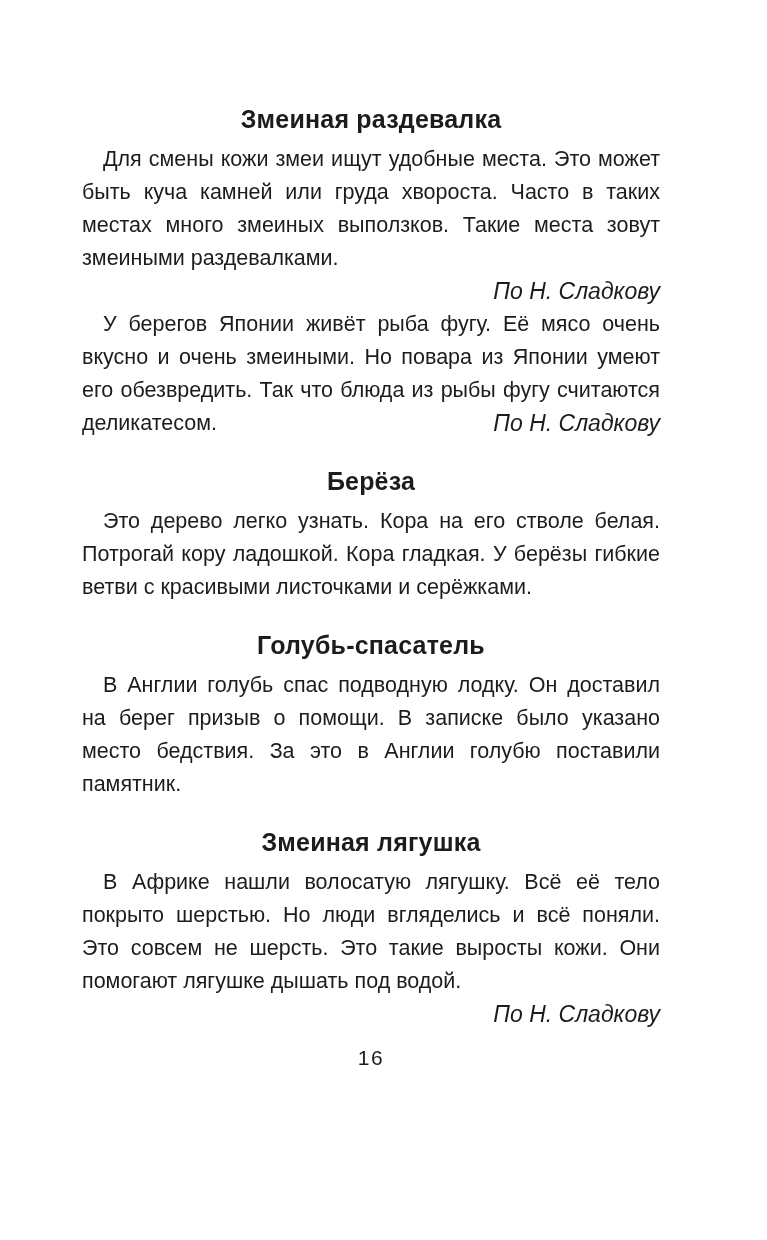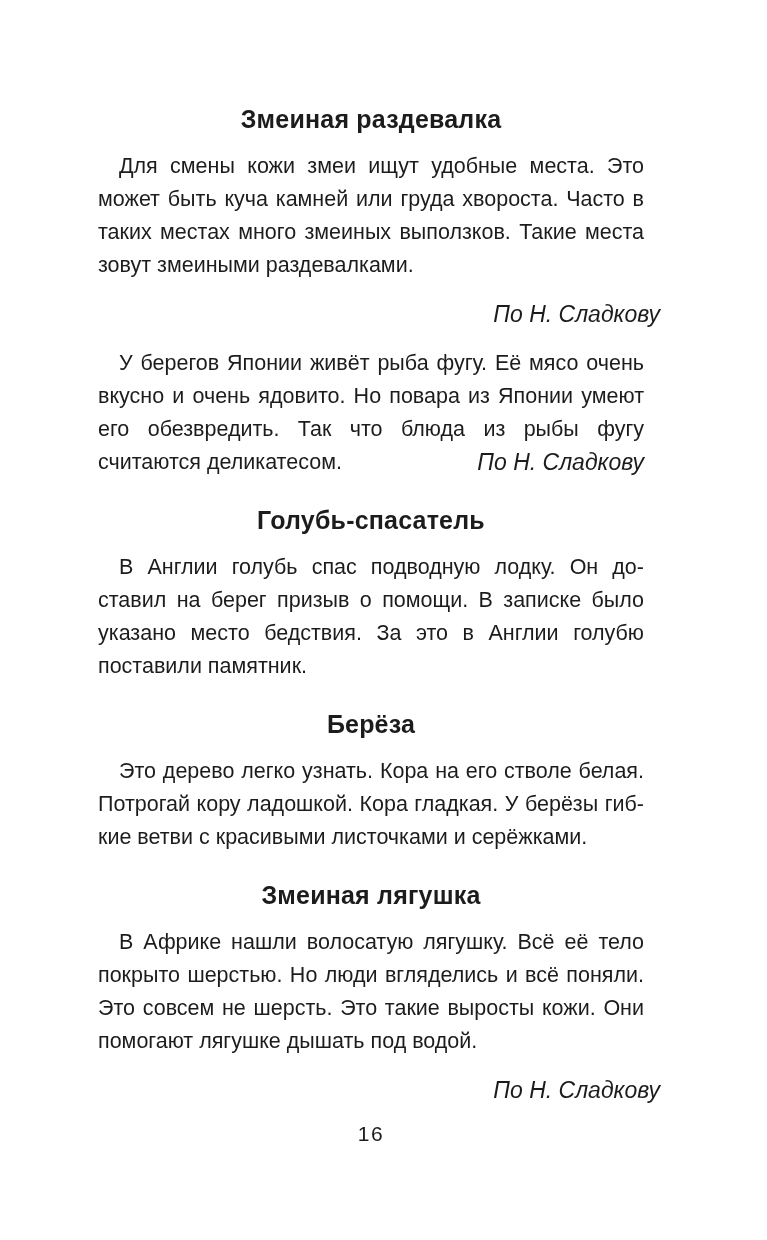--- a/index.html
+++ b/index.html
@@ -25,21 +25,21 @@
     line-height: 30px;
     font-weight: 700;
     text-align: center;
     margin: 26px 0 9px 0;
     letter-spacing: 0.2px;
   }
   .story:first-child .story-title {
     margin-top: 0;
   }
   .story-body {
-    margin: 16px;
+    margin: 0;
     font-size: 21.5px;
     line-height: 33px;
     text-align: justify;
     text-indent: 21px;
     hyphens: manual;
   }
   .attr {
     font-style: italic;
     font-size: 23px;
     line-height: 33px;
@@ -65,33 +65,33 @@
 
 <main class="page">
   <div id="sections">
   <section class="story">
     <h2 class="story-title">Змеиная раздевалка</h2>
     <p class="story-body"><span class="story-text">Для смены кожи змеи ищут удобные места. Это может быть куча камней или груда хвороста. Часто в таких местах много змеиных выползков. Такие места зовут змеиными раздевалками.</span></p>
     <div class="attr attr-block">По Н. Сладкову</div>
   </section>
 
   <section class="story">
-    <p class="story-body"><span class="story-text">У берегов Японии живёт рыба фугу. Её мясо очень вкусно и очень ядовито. Но повара из Япо­нии умеют его обезвредить. Так что блюда из рыбы фугу считаются деликатесом.</span><span class="attr attr-inline">По Н. Сладкову</span></p>
+    <p class="story-body"><span class="story-text">У берегов Японии живёт рыба фугу. Её мясо очень вкусно и очень змеиными. Но повара из Япо­нии умеют его обезвредить. Так что блюда из рыбы фугу считаются деликатесом.</span><span class="attr attr-inline">По Н. Сладкову</span></p>
+
+  </section>
+
+  <section class="story">
+    <h2 class="story-title">Берёза</h2>
+    <p class="story-body"><span class="story-text">Это дерево легко узнать. Кора на его стволе белая. Потрогай кору ладошкой. Кора гладкая. У берёзы гиб­кие ветви с красивыми листочками и серёжками.</span></p>
 
   </section>
 
   <section class="story">
     <h2 class="story-title">Голубь-спасатель</h2>
     <p class="story-body"><span class="story-text">В Англии голубь спас подводную лодку. Он до­ставил на берег призыв о помощи. В записке было указано место бедствия. За это в Англии голубю поставили памятник.</span></p>
-
-  </section>
-
-  <section class="story">
-    <h2 class="story-title">Берёза</h2>
-    <p class="story-body"><span class="story-text">Это дерево легко узнать. Кора на его стволе белая. Потрогай кору ладошкой. Кора гладкая. У берёзы гиб­кие ветви с красивыми листочками и серёжками.</span></p>
 
   </section>
 
   <section class="story">
     <h2 class="story-title">Змеиная лягушка</h2>
     <p class="story-body"><span class="story-text">В Африке нашли волосатую лягушку. Всё её те­ло покрыто шерстью. Но люди вгляделись и всё по­няли. Это совсем не шерсть. Это такие выросты кожи. Они помогают лягушке дышать под водой.</span></p>
     <div class="attr attr-block">По Н. Сладкову</div>
   </section>
 </div>
   <div class="page-number">16</div>

